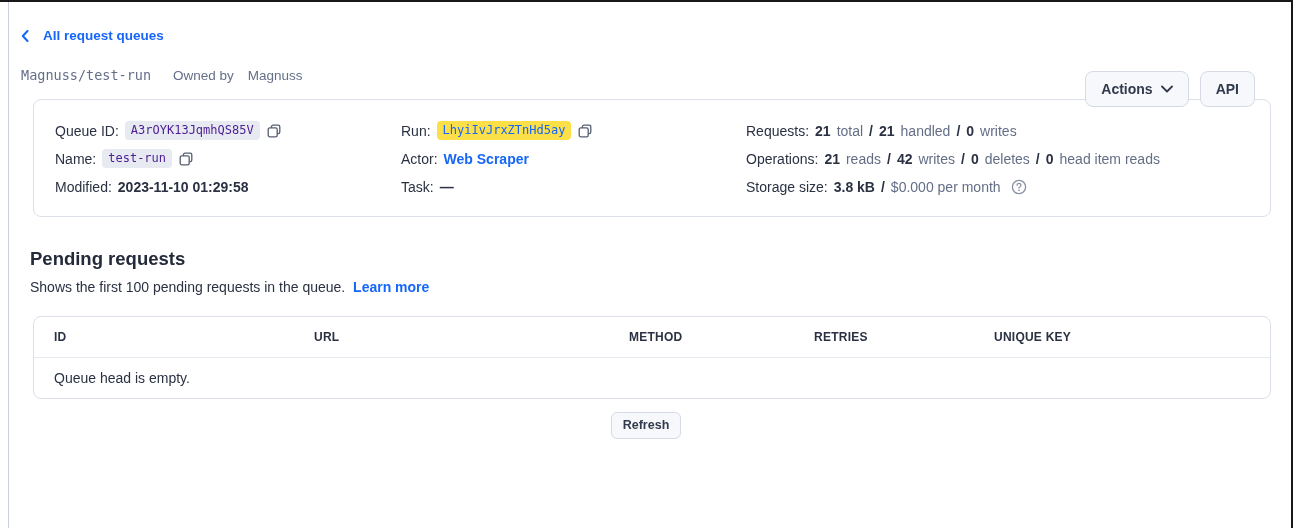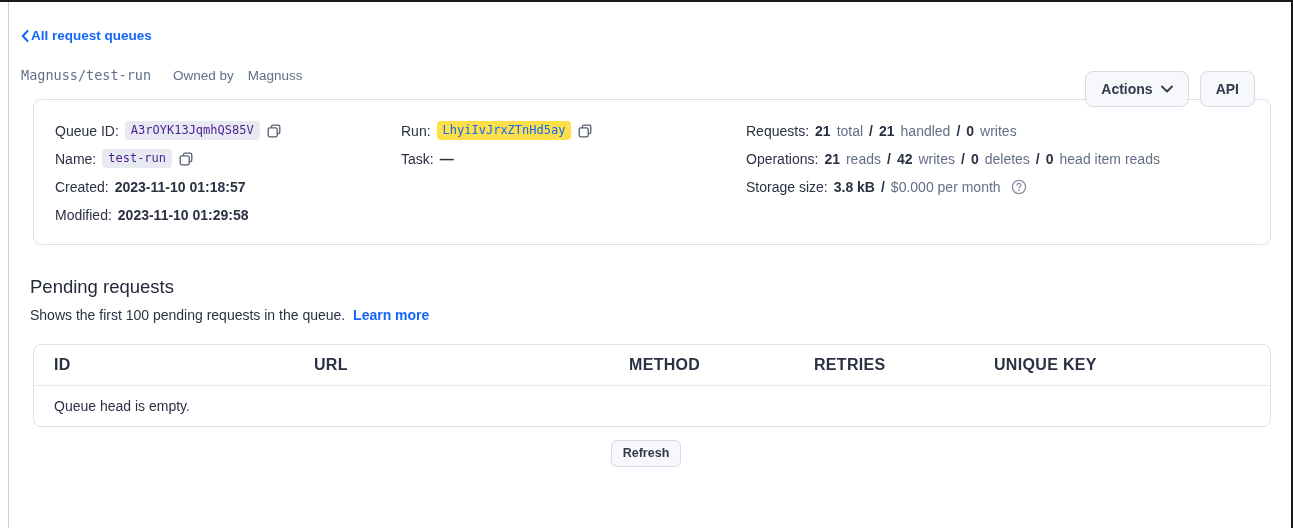--- a/index.html
+++ b/index.html
@@ -13,21 +13,21 @@
     border-right: 2px solid #181818;
   }
   .left-edge {
     position: absolute; left: 8px; top: 0; bottom: 0;
     width: 1px; background: #c9cfdd;
   }
   .content { position: absolute; left: 21px; right: 20px; top: 0; }
 
   
   .back-link {
-    display: inline-flex; align-items: center; gap: 2px;
+    display: inline-flex; align-items: center; gap: 14px;
     margin-top: 26px; color: #1566f9; font-weight: 700; font-size: 13.5px;
     cursor: pointer; text-decoration: none;
   }
   .back-link svg { display: block; }
 
   
   .page-header { position: relative; margin-top: 22px; }
   .page-title { font-size: 23px; font-weight: 700; color: #242a3a; letter-spacing: .2px; }
   .subtitle-row { display: flex; align-items: baseline; gap: 22px; margin-top: 9px; color: #646f87; font-size: 13.5px; }
   .mono { font-family: "DejaVu Sans Mono", "Liberation Mono", monospace; }
@@ -65,36 +65,36 @@
   .copy-btn { display: inline-flex; cursor: pointer; margin-left: 1px; }
   .link { color: #1566f9; font-weight: 700; text-decoration: none; cursor: pointer; }
   .muted { color: #636e86; }
   .sep { font-weight: 700; color: #2a3142; }
   .help-icon {
     display: inline-flex; align-items: center; justify-content: center;
     width: 16px; height: 16px; margin-left: 4px; cursor: pointer;
   }
 
   
-  .section-title { margin-top: 31px; margin-left: 9px; font-size: 18.5px; font-weight: 400; color: #242a3a; }
+  .section-title { margin-top: 31px; margin-left: 9px; font-size: 18.5px; font-weight: 700; color: #242a3a; }
   .section-desc { margin-top: 9px; margin-left: 9px; font-size: 14px; color: #2a3142; }
   .section-desc .link { font-weight: 700; margin-left: 4px; }
 
   .table {
     margin-top: 21px; margin-left: 12px;
     border: 1px solid #dbdfe8; border-radius: 8px;
     overflow: hidden; background: #fff;
   }
   .table-header {
     display: grid;
     grid-template-columns: 260px 315px 185px 180px auto;
     padding: 0 20px; height: 41px; align-items: center;
     border-bottom: 1px solid #e6e9f0;
   }
-  .th { font-size: 16px; font-weight: 700; color: #2a3142; letter-spacing: .02em; }
+  .th { font-size: 12px; font-weight: 700; color: #2a3142; letter-spacing: .02em; }
   .table-empty { padding: 0 20px; height: 40px; display: flex; align-items: center; font-size: 14px; color: #2a3142; }
 
   .table-footer { display: flex; justify-content: center; margin-top: 13px; }
   .btn.small { height: 27px; padding: 4px 11px; font-size: 12.5px; font-weight: 600; border-radius: 6px; }
 </style>
 </head>
 <body>
 
 <div class="left-edge"></div>
 
@@ -150,39 +150,39 @@
         <span class="meta-label">Name:</span>
         <span class="pill">test-run</span>
         <span class="copy-btn">
           <svg width="14" height="14" viewBox="0 0 14 14">
               <rect x="1.2" y="3.8" width="9" height="9" rx="1.6" fill="none" stroke="#555e70" stroke-width="1.3"></rect>
               <path d="M4.4 3.8 V2.8 a1.6 1.6 0 0 1 1.6-1.6 h5.2 a1.6 1.6 0 0 1 1.6 1.6 v5.2 a1.6 1.6 0 0 1-1.6 1.6 h-1" fill="none" stroke="#555e70" stroke-width="1.3"></path>
             </svg>
         </span>
       </div>
       <div class="meta-line">
-        <span class="meta-label">Created:</span>
-        <span class="meta-value-bold">2023-11-10 01:18:57</span>
-      </div>
-      <div class="meta-line">
         <span class="meta-label">Modified:</span>
         <span class="meta-value-bold">2023-11-10 01:29:58</span>
       </div>
     </div>
 
     <div class="card-col c2">
       <div class="meta-line">
         <span class="meta-label">Run:</span>
         <span class="pill blue">LhyiIvJrxZTnHd5ay</span>
         <span class="copy-btn">
           <svg width="14" height="14" viewBox="0 0 14 14">
               <rect x="1.2" y="3.8" width="9" height="9" rx="1.6" fill="none" stroke="#555e70" stroke-width="1.3"></rect>
               <path d="M4.4 3.8 V2.8 a1.6 1.6 0 0 1 1.6-1.6 h5.2 a1.6 1.6 0 0 1 1.6 1.6 v5.2 a1.6 1.6 0 0 1-1.6 1.6 h-1" fill="none" stroke="#555e70" stroke-width="1.3"></path>
             </svg>
         </span>
+      </div>
+      <div class="meta-line">
+        <span class="meta-label">Actor:</span>
+        <a class="link">Web Scraper</a>
       </div>
       <div class="meta-line">
         <span class="meta-label">Task:</span>
         <span class="meta-value-bold">—</span>
       </div>
     </div>
 
     <div class="card-col c3">
       <div class="meta-line">
         <span class="meta-label">Requests:</span>

